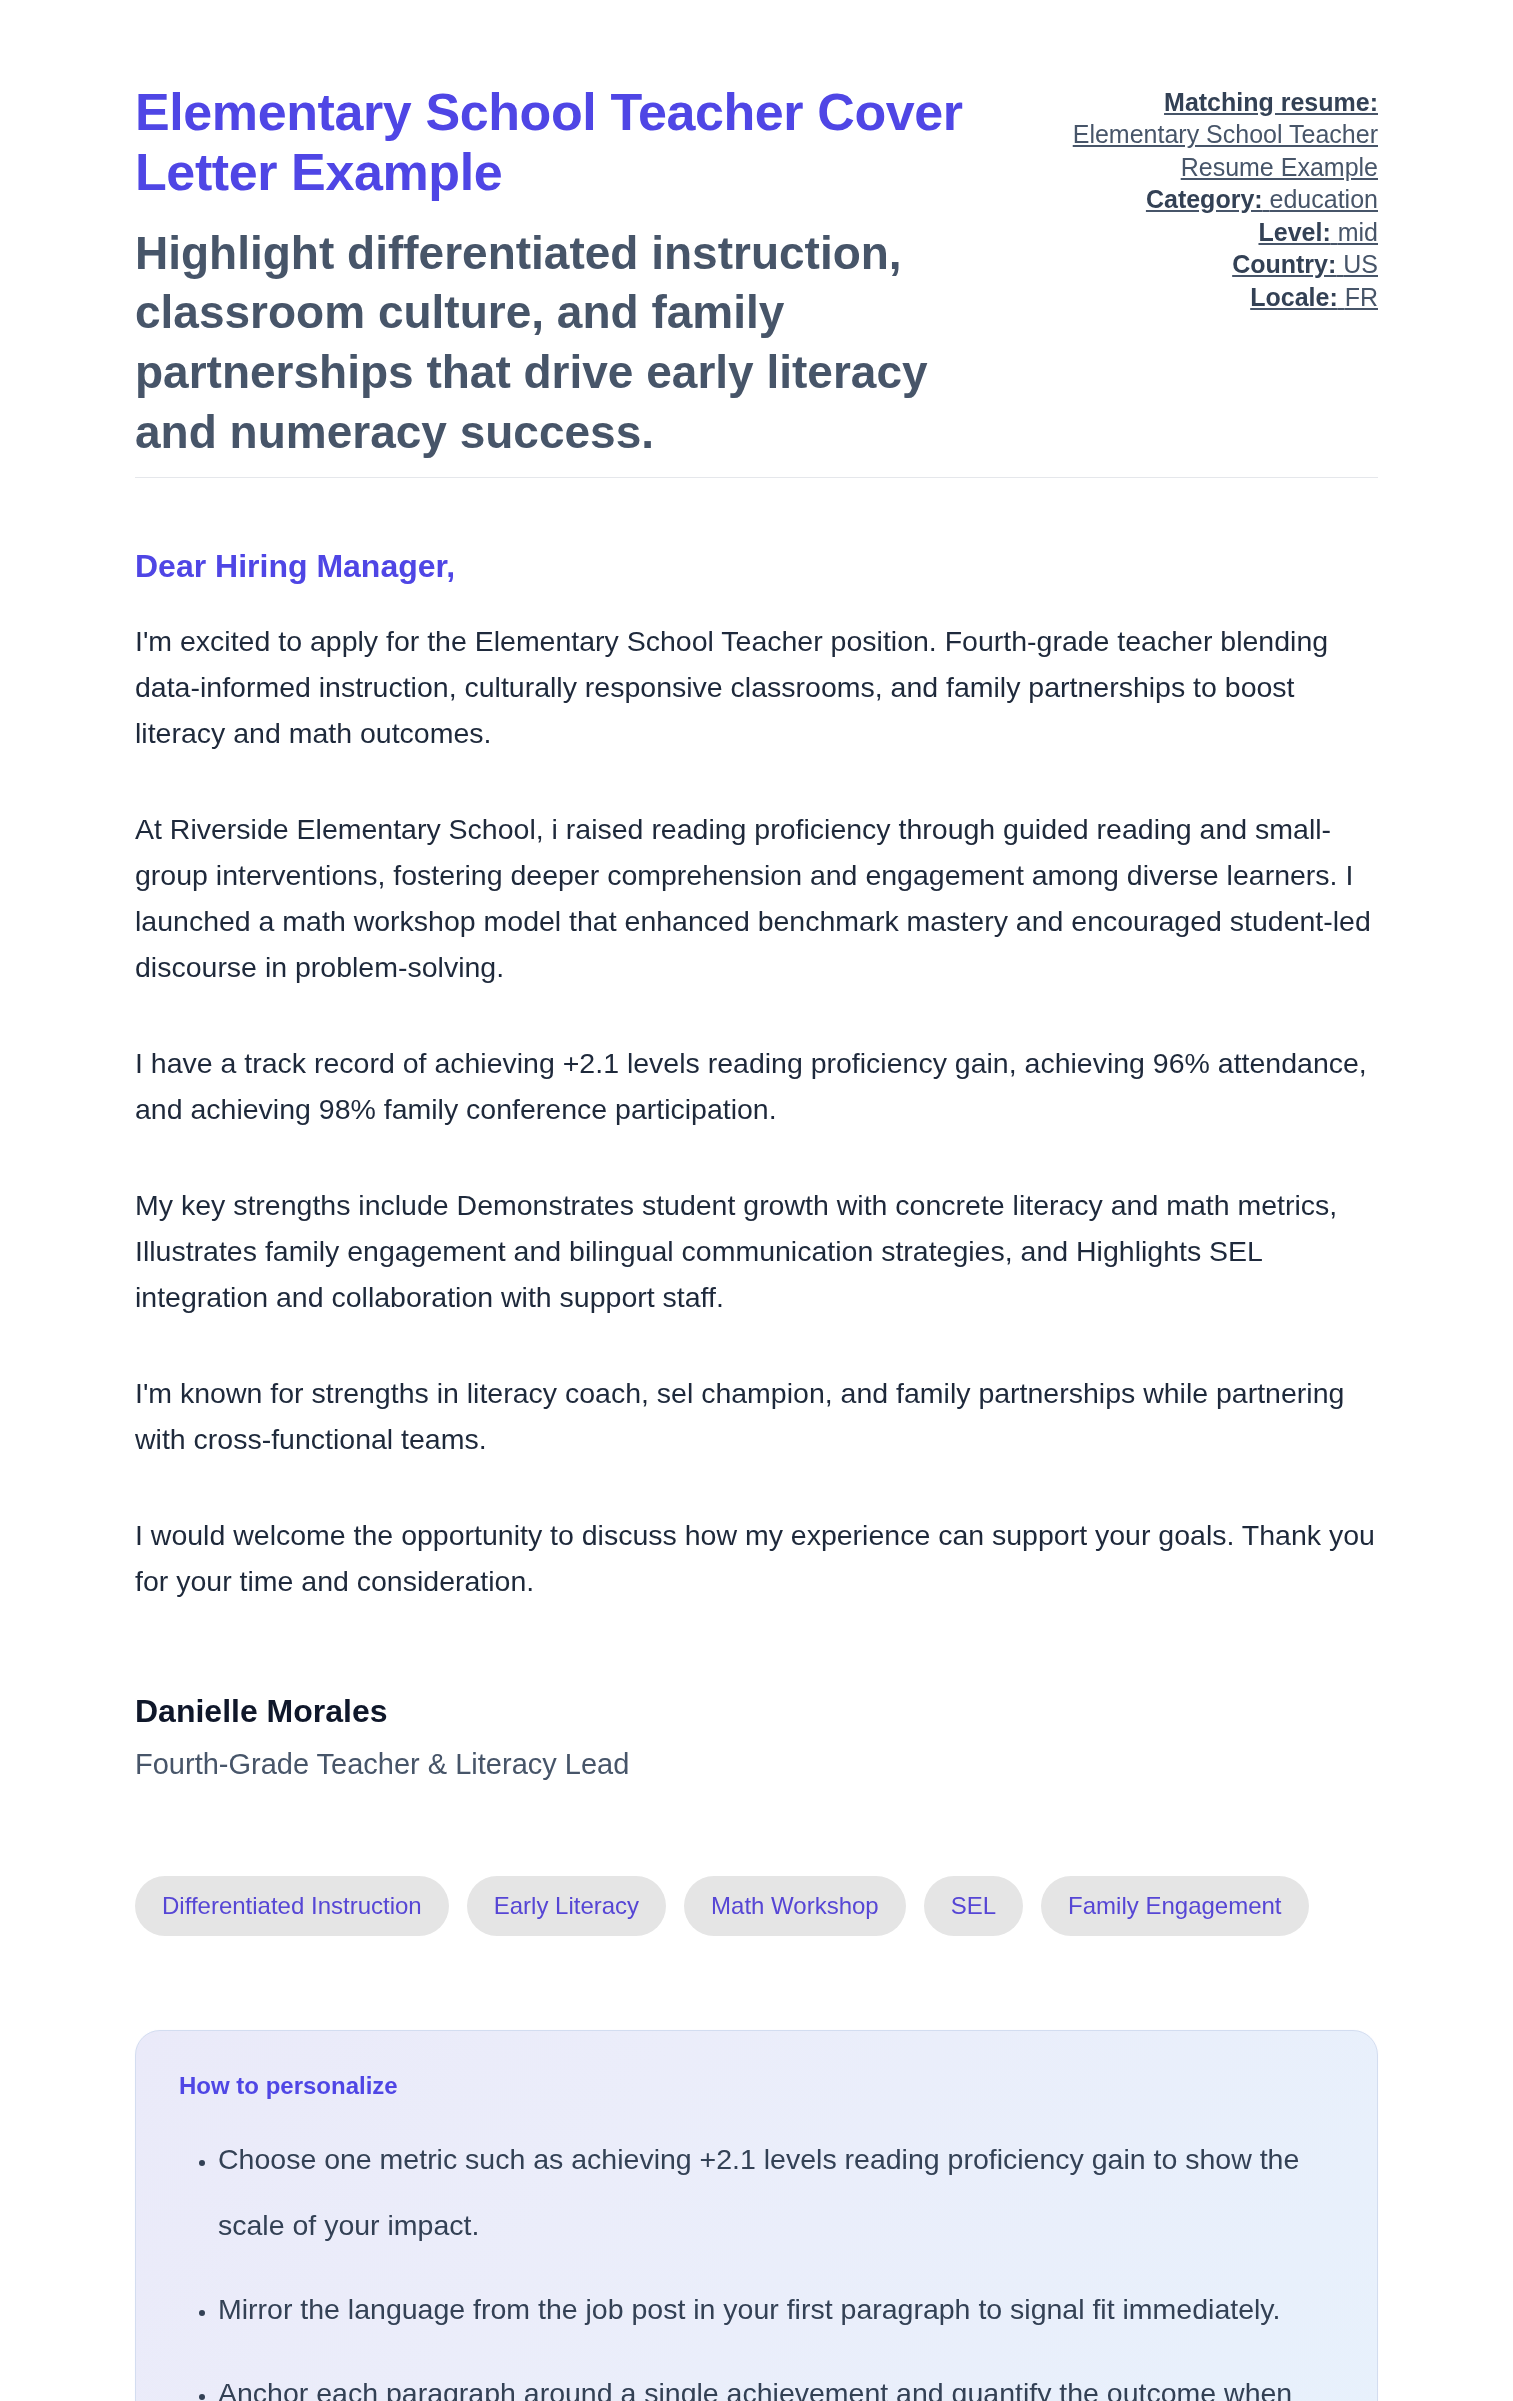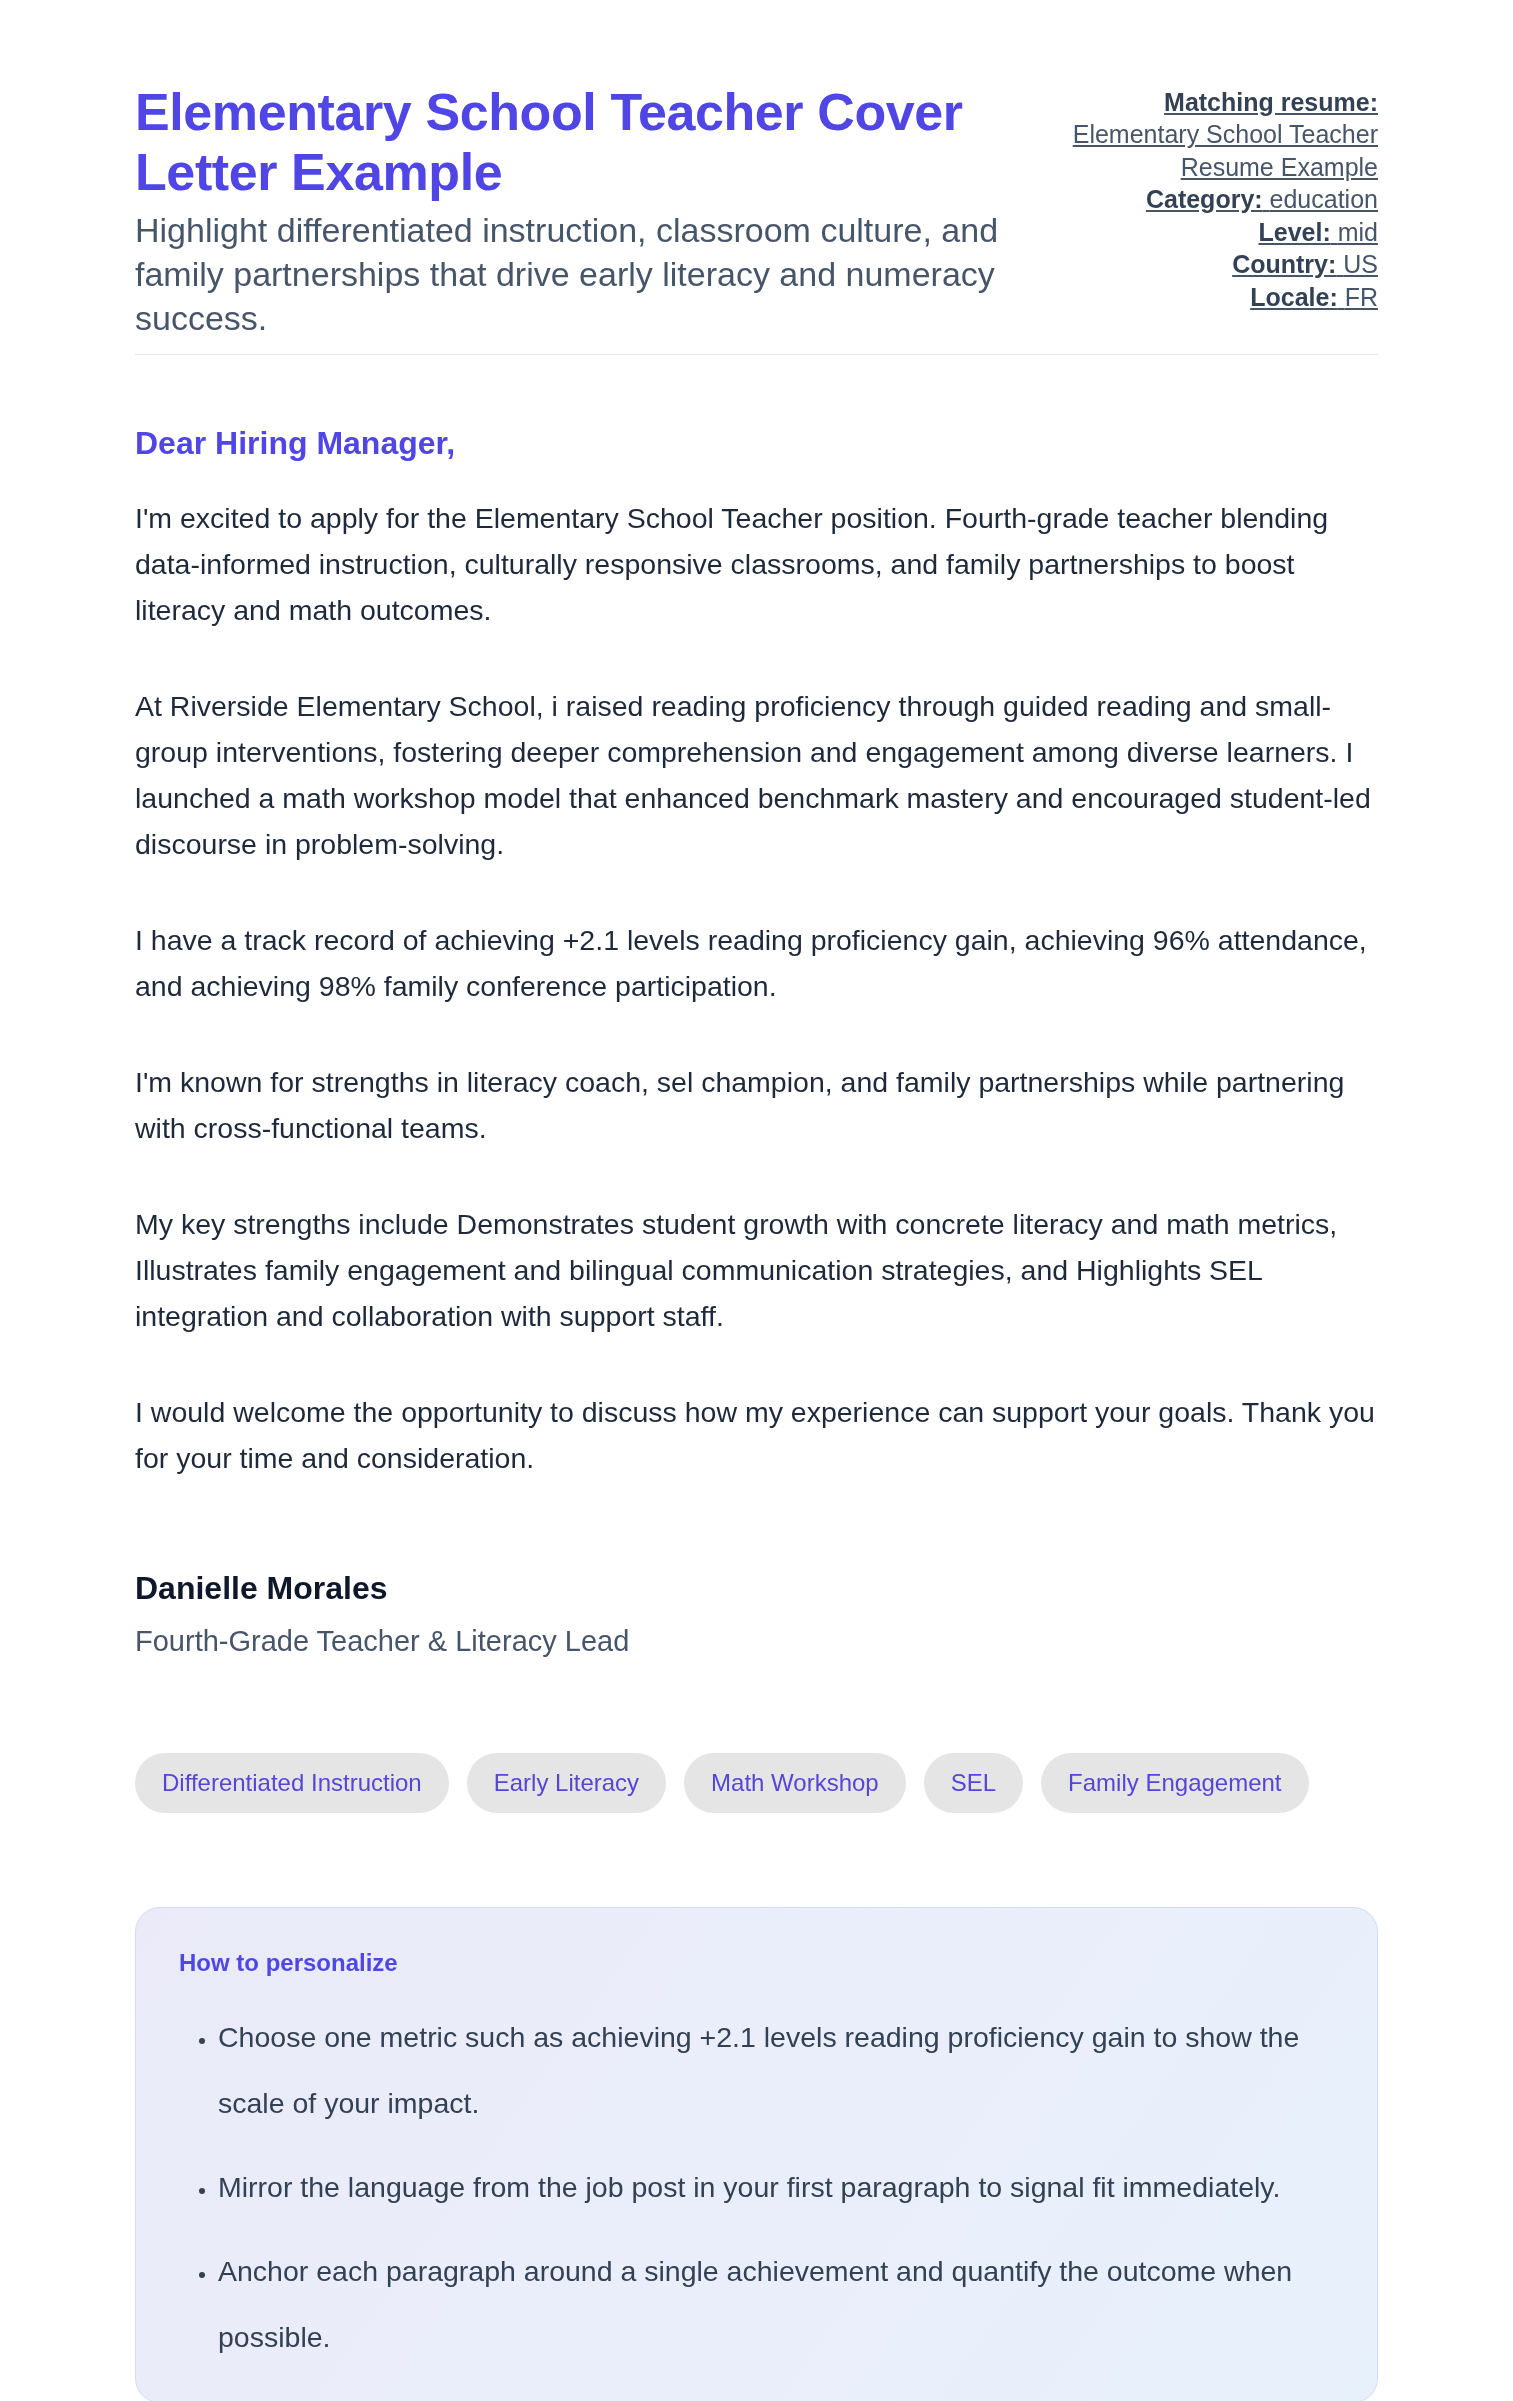--- a/index.html
+++ b/index.html
@@ -27,24 +27,24 @@
   .header-left { max-width: 890px; }
   .page-title {
     font-size: 52px;
     line-height: 1.16;
     font-weight: 800;
     letter-spacing: -0.4px;
     color: #4f46e5;
     max-width: 846px;
   }
   .page-subtitle {
-    margin-top: 5px;
-    font-size: 34px;
+    margin-top: 21px;
+    font-size: 46px;
     line-height: 1.3;
-    font-weight: 400;
+    font-weight: 700;
     color: #475569;
     max-width: 872px;
   }
   .meta {
     width: 307px;
     flex: 0 0 auto;
     text-align: right;
     font-size: 25px;
     line-height: 1.3;
     color: #475569;
@@ -161,22 +161,22 @@
     </div>
   </div>
 
   <hr class="header-divider">
 
   <div class="letter">
     <div class="greeting">Dear Hiring Manager,</div>
     <p class="body-par">I'm excited to apply for the Elementary School Teacher position. Fourth-grade teacher blending data-informed instruction, culturally responsive classrooms, and family partnerships to boost literacy and math outcomes.</p>
     <p class="body-par">At Riverside Elementary School, i raised reading proficiency through guided reading and small-group interventions, fostering deeper comprehension and engagement among diverse learners. I launched a math workshop model that enhanced benchmark mastery and encouraged student-led discourse in problem-solving.</p>
     <p class="body-par">I have a track record of achieving +2.1 levels reading proficiency gain, achieving 96% attendance, and achieving 98% family conference participation.</p>
+    <p class="body-par">My key strengths include Demonstrates student growth with concrete literacy and math metrics, Illustrates family engagement and bilingual communication strategies, and Highlights SEL integration and collaboration with support staff.</p>
     <p class="body-par">I'm known for strengths in literacy coach, sel champion, and family partnerships while partnering with cross-functional teams.</p>
-    <p class="body-par">My key strengths include Demonstrates student growth with concrete literacy and math metrics, Illustrates family engagement and bilingual communication strategies, and Highlights SEL integration and collaboration with support staff.</p>
     <p class="body-par">I would welcome the opportunity to discuss how my experience can support your goals. Thank you for your time and consideration.</p>
 
     <div class="sig-name">Danielle Morales</div>
     <div class="sig-role">Fourth-Grade Teacher &amp; Literacy Lead</div>
   </div>
 
   <div class="tags">
     <span class="tag-pill">Differentiated Instruction</span>
     <span class="tag-pill">Early Literacy</span>
     <span class="tag-pill">Math Workshop</span>

